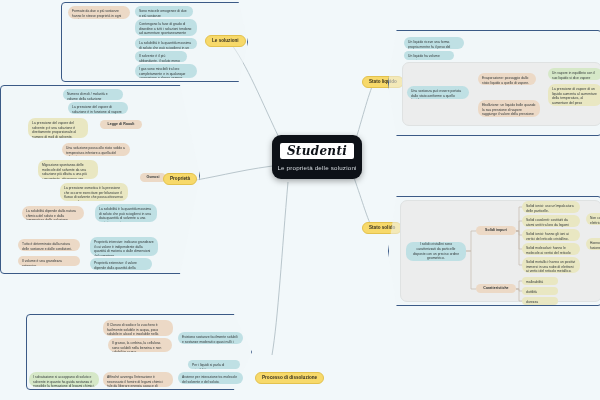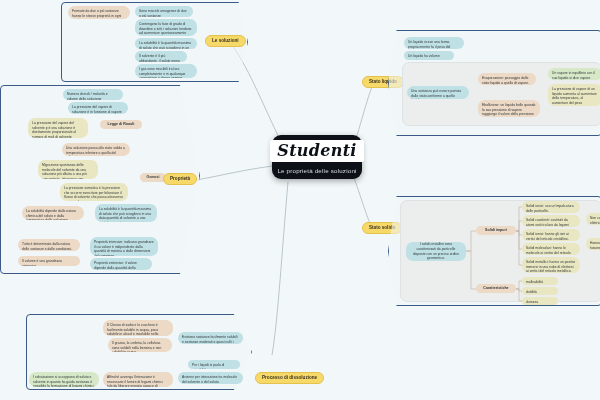--- a/index.html
+++ b/index.html
@@ -21,21 +21,21 @@
 
   
   .central{
     position:absolute;background:#0d1117;border-radius:9px;
     display:flex;flex-direction:column;align-items:center;justify-content:center;
     box-shadow:0 2px 6px rgba(0,0,0,.35);
   }
   .central .logo{
     font-family:"DejaVu Serif", serif;font-style:italic;font-weight:bold;
     color:#0d1117;background:#ffffff;padding:1px 7px;border-radius:2px;
-    font-size:16px;letter-spacing:.3px;line-height:1.2;
+    font-size:12px;letter-spacing:.3px;line-height:1.2;
   }
   .central .sub{color:#d8dde2;font-size:6.2px;margin-top:5px;letter-spacing:.2px;}
 
   
   .pill{
     position:absolute;background:#f7d96a;border:1px solid #e3c24e;border-radius:9px;
     color:#3a3320;font-size:4.6px;font-weight:bold;
     padding:2.5px 6px;white-space:nowrap;line-height:1;
     display:flex;align-items:center;justify-content:center;
   }

